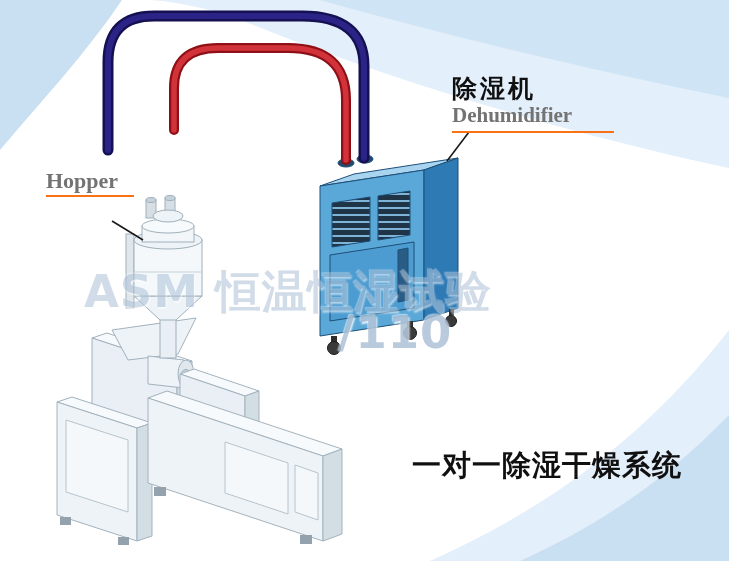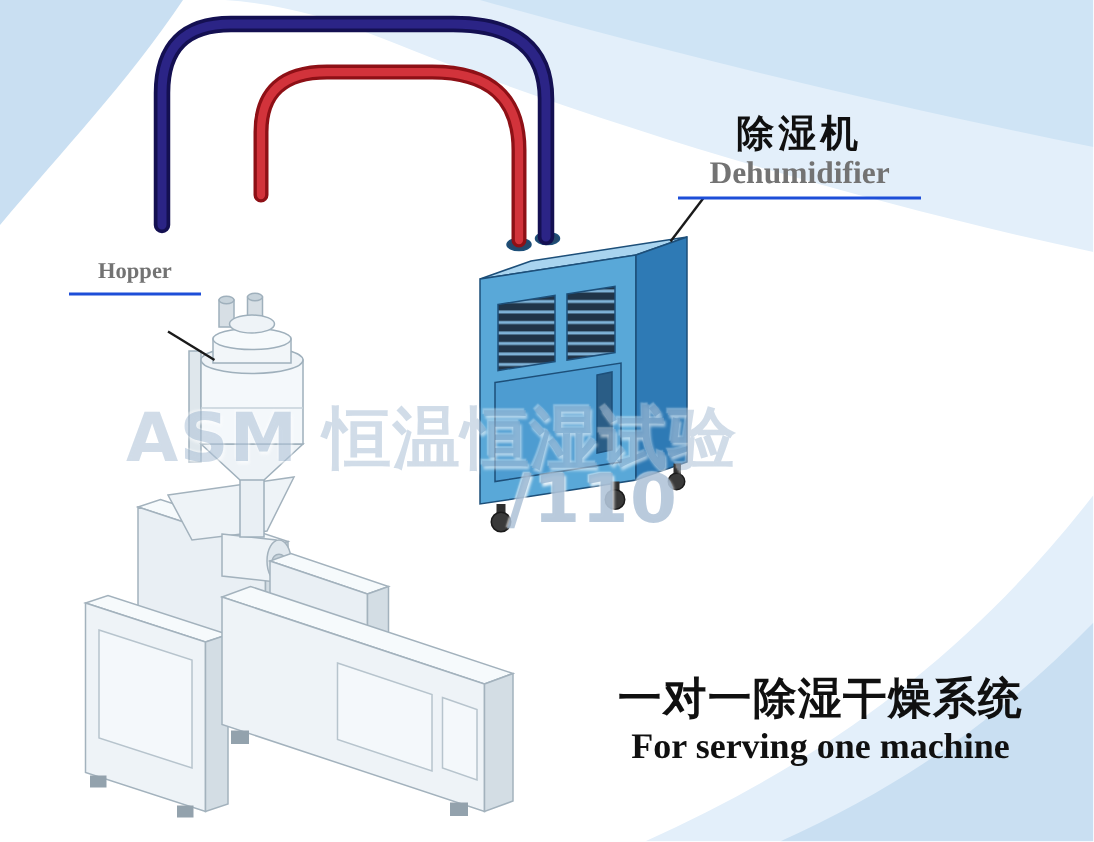--- a/index.html
+++ b/index.html
@@ -1,28 +1,28 @@
 <!DOCTYPE html>
 <html><head>
 <meta charset="utf-8">
 <style>
   * { margin:0; padding:0; box-sizing:border-box; }
   html,body { background:#ffffff; font-family:"DejaVu Sans", sans-serif; }
   .stage { position:relative; width:729px; height:561px; background:#ffffff; overflow:hidden; }
   .stage > svg { position:absolute; left:0; top:0; }
 
-  .label { position:absolute; text-align:center; border-bottom:2px solid #1d4ed8; z-index:6; }
+  .label { position:absolute; border-bottom:2px solid #f97316; z-index:6; }
   .label .zh { font-weight:bold; color:#101010; }
   .label .en { font-family:"Liberation Serif", serif; font-weight:bold; color:#737373; }
   .label-dehumidifier { left:452px; top:74px; width:162px; padding-bottom:3px; }
   .label-dehumidifier .zh { font-size:25px; line-height:29px; letter-spacing:3px; }
   .label-dehumidifier .en { font-size:21px; line-height:25px; }
   .label-hopper { left:46px; top:170px; width:88px; padding-bottom:3px; }
   .label-hopper .zh { font-size:21px; line-height:25px; letter-spacing:2px; }
-  .label-hopper .en { font-size:15px; line-height:22px; }
+  .label-hopper .en { font-size:22px; line-height:22px; }
 
   .caption { position:absolute; left:392px; top:448px; width:310px; text-align:center; z-index:6; }
   .caption .zh { font-size:29px; font-weight:bold; color:#101010; letter-spacing:1px; line-height:34px; }
   .caption .en { font-family:"Liberation Serif", serif; font-size:24px; font-weight:bold; color:#101010; line-height:28px; margin-top:2px; }
 
   .wm { position:absolute; z-index:5; font-weight:bold; white-space:nowrap;
         color:rgba(159,182,207,0.8); letter-spacing:1px;
         text-shadow:1px 2px 2px rgba(255,255,255,0.95), -1px -1px 1px rgba(255,255,255,0.6); }
   .wm1 { left:72px;  top:214px; font-size:45px; }
   .wm2 { left:84px;  top:262px; font-size:45px; opacity:0.6; }
@@ -129,16 +129,15 @@
 
   <div class="label label-hopper">
     <div class="en">Hopper</div>
   </div>
 
   <div class="wm wm2">ASM 恒温恒湿试验</div>
   <div class="wm wm3">/110</div>
 
   <div class="caption">
     <div class="zh">一对一除湿干燥系统</div>
-    <div class="en">For serving one machine</div>
   </div>
 
 </div>
 
 </body></html>

